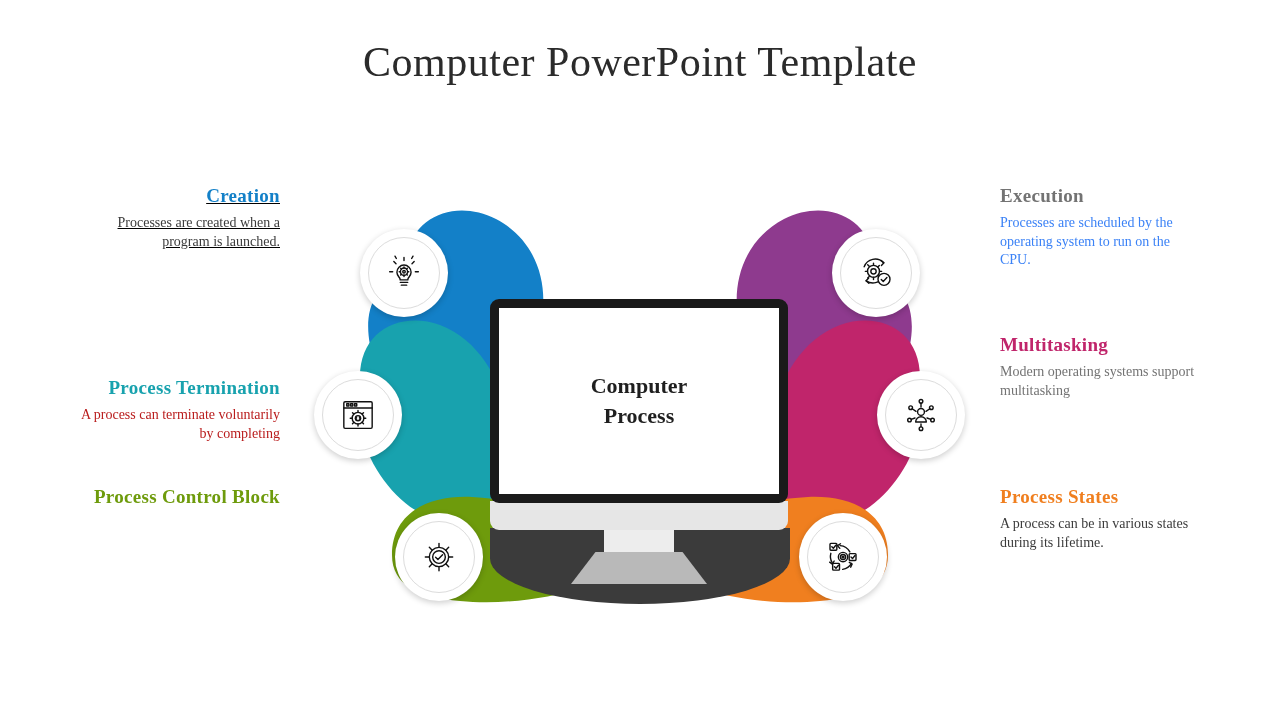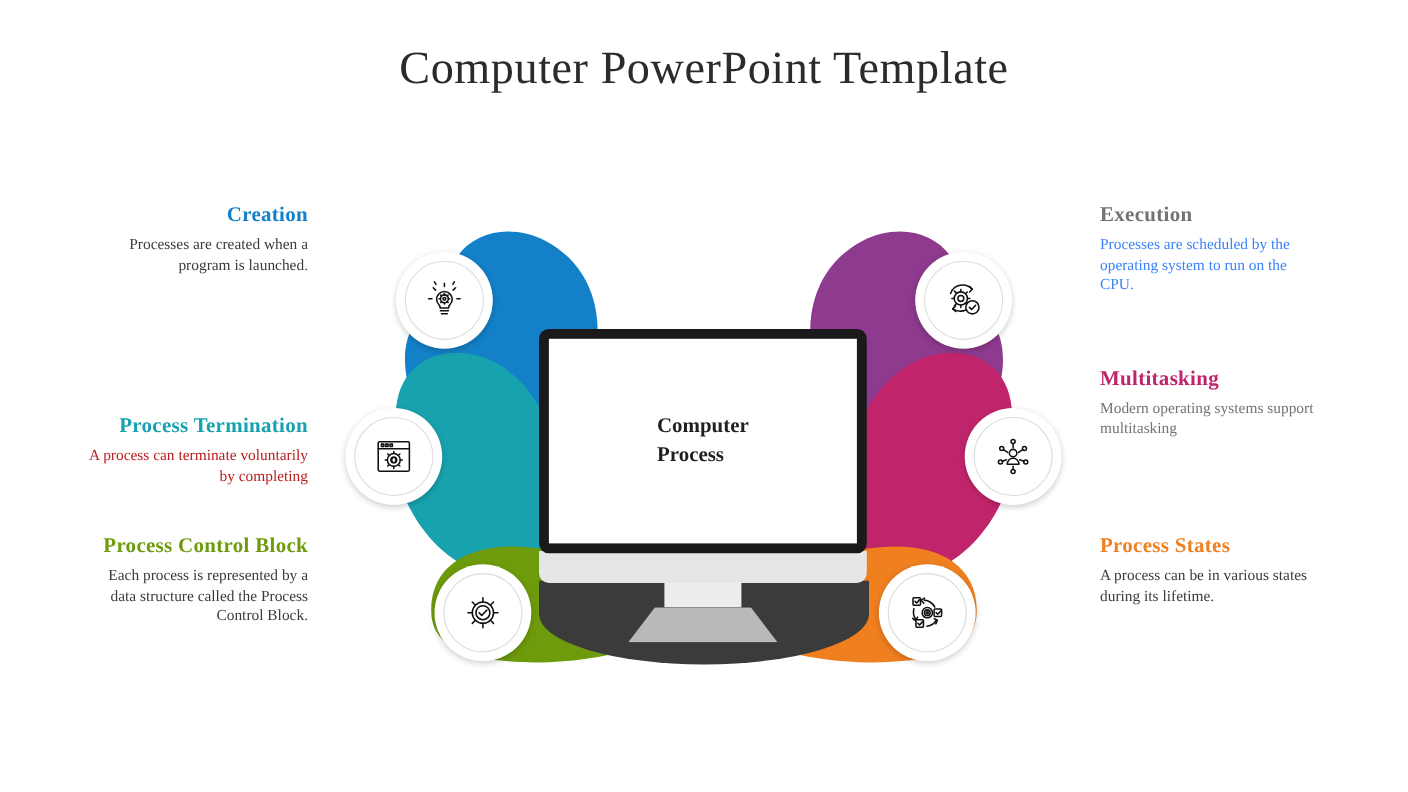--- a/index.html
+++ b/index.html
@@ -54,21 +54,21 @@
     letter-spacing: 0.3px;
   }
   .tb-body {
     font-family: "Liberation Serif", "DejaVu Serif", serif;
     font-size: 14px;
     line-height: 1.35;
     color: #3b3b3b;
   }
 
   
-  #tb-creation    { left: 80px;  top: 184px; }
+  #tb-creation    { left: 80px;  top: 184px; text-decoration: underline; }
   #tb-termination { left: 80px;  top: 333px; margin-top: 43px; }
   #tb-pcb         { left: 80px;  top: 485px; }
   
   #tb-execution   { left: 1000px; top: 184px; }
   #tb-multitask   { left: 1000px; top: 333px; }
   #tb-states      { left: 1000px; top: 485px; }
 
   
   .graphic {
     position: absolute;
@@ -95,23 +95,24 @@
   .screen {
     width: 100%;
     height: 100%;
     background: #ffffff;
     display: flex;
     align-items: center;
     justify-content: center;
   }
   .screen-text {
     font-family: "Liberation Serif", "DejaVu Serif", serif;
-    font-size: 19px;
+    font-size: 22px;
     font-weight: bold;
     color: #1f1f1f;
+    text-align: center;
     line-height: 1.35;
   }
   .monitor-chin {
     position: absolute;
     left: 490px;
     top: 501px;
     width: 298px;
     height: 29px;
     background: #e6e6e6;
     border-bottom-left-radius: 9px;
@@ -193,21 +194,20 @@
     <div class="tb-body" style="color: rgb(59, 59, 59);">Processes are created when a program is launched.</div>
   </div>
 
   <div class="textblock left" id="tb-termination">
     <div class="tb-heading" id="h-termination" style="color: rgb(24, 162, 174);">Process Termination</div>
     <div class="tb-body" style="color: #b91c1c;">A process can terminate voluntarily by completing</div>
   </div>
 
   <div class="textblock left" id="tb-pcb">
     <div class="tb-heading" id="h-pcb" style="color: rgb(110, 155, 12);">Process Control Block</div>
-    <div class="tb-body" style="color: rgb(59, 59, 59);">Each process is represented by a data structure called the Process Control Block.</div>
   </div>
 
   <div class="textblock right" id="tb-execution">
     <div class="tb-heading" id="h-execution" style="color: #737373;">Execution</div>
     <div class="tb-body" style="color: #3b82f6;">Processes are scheduled by the operating system to run on the CPU.</div>
   </div>
 
   <div class="textblock right" id="tb-multitask">
     <div class="tb-heading" id="h-multitask" style="color: rgb(192, 37, 107);">Multitasking</div>
     <div class="tb-body" style="color: #737373;">Modern operating systems support multitasking</div>

